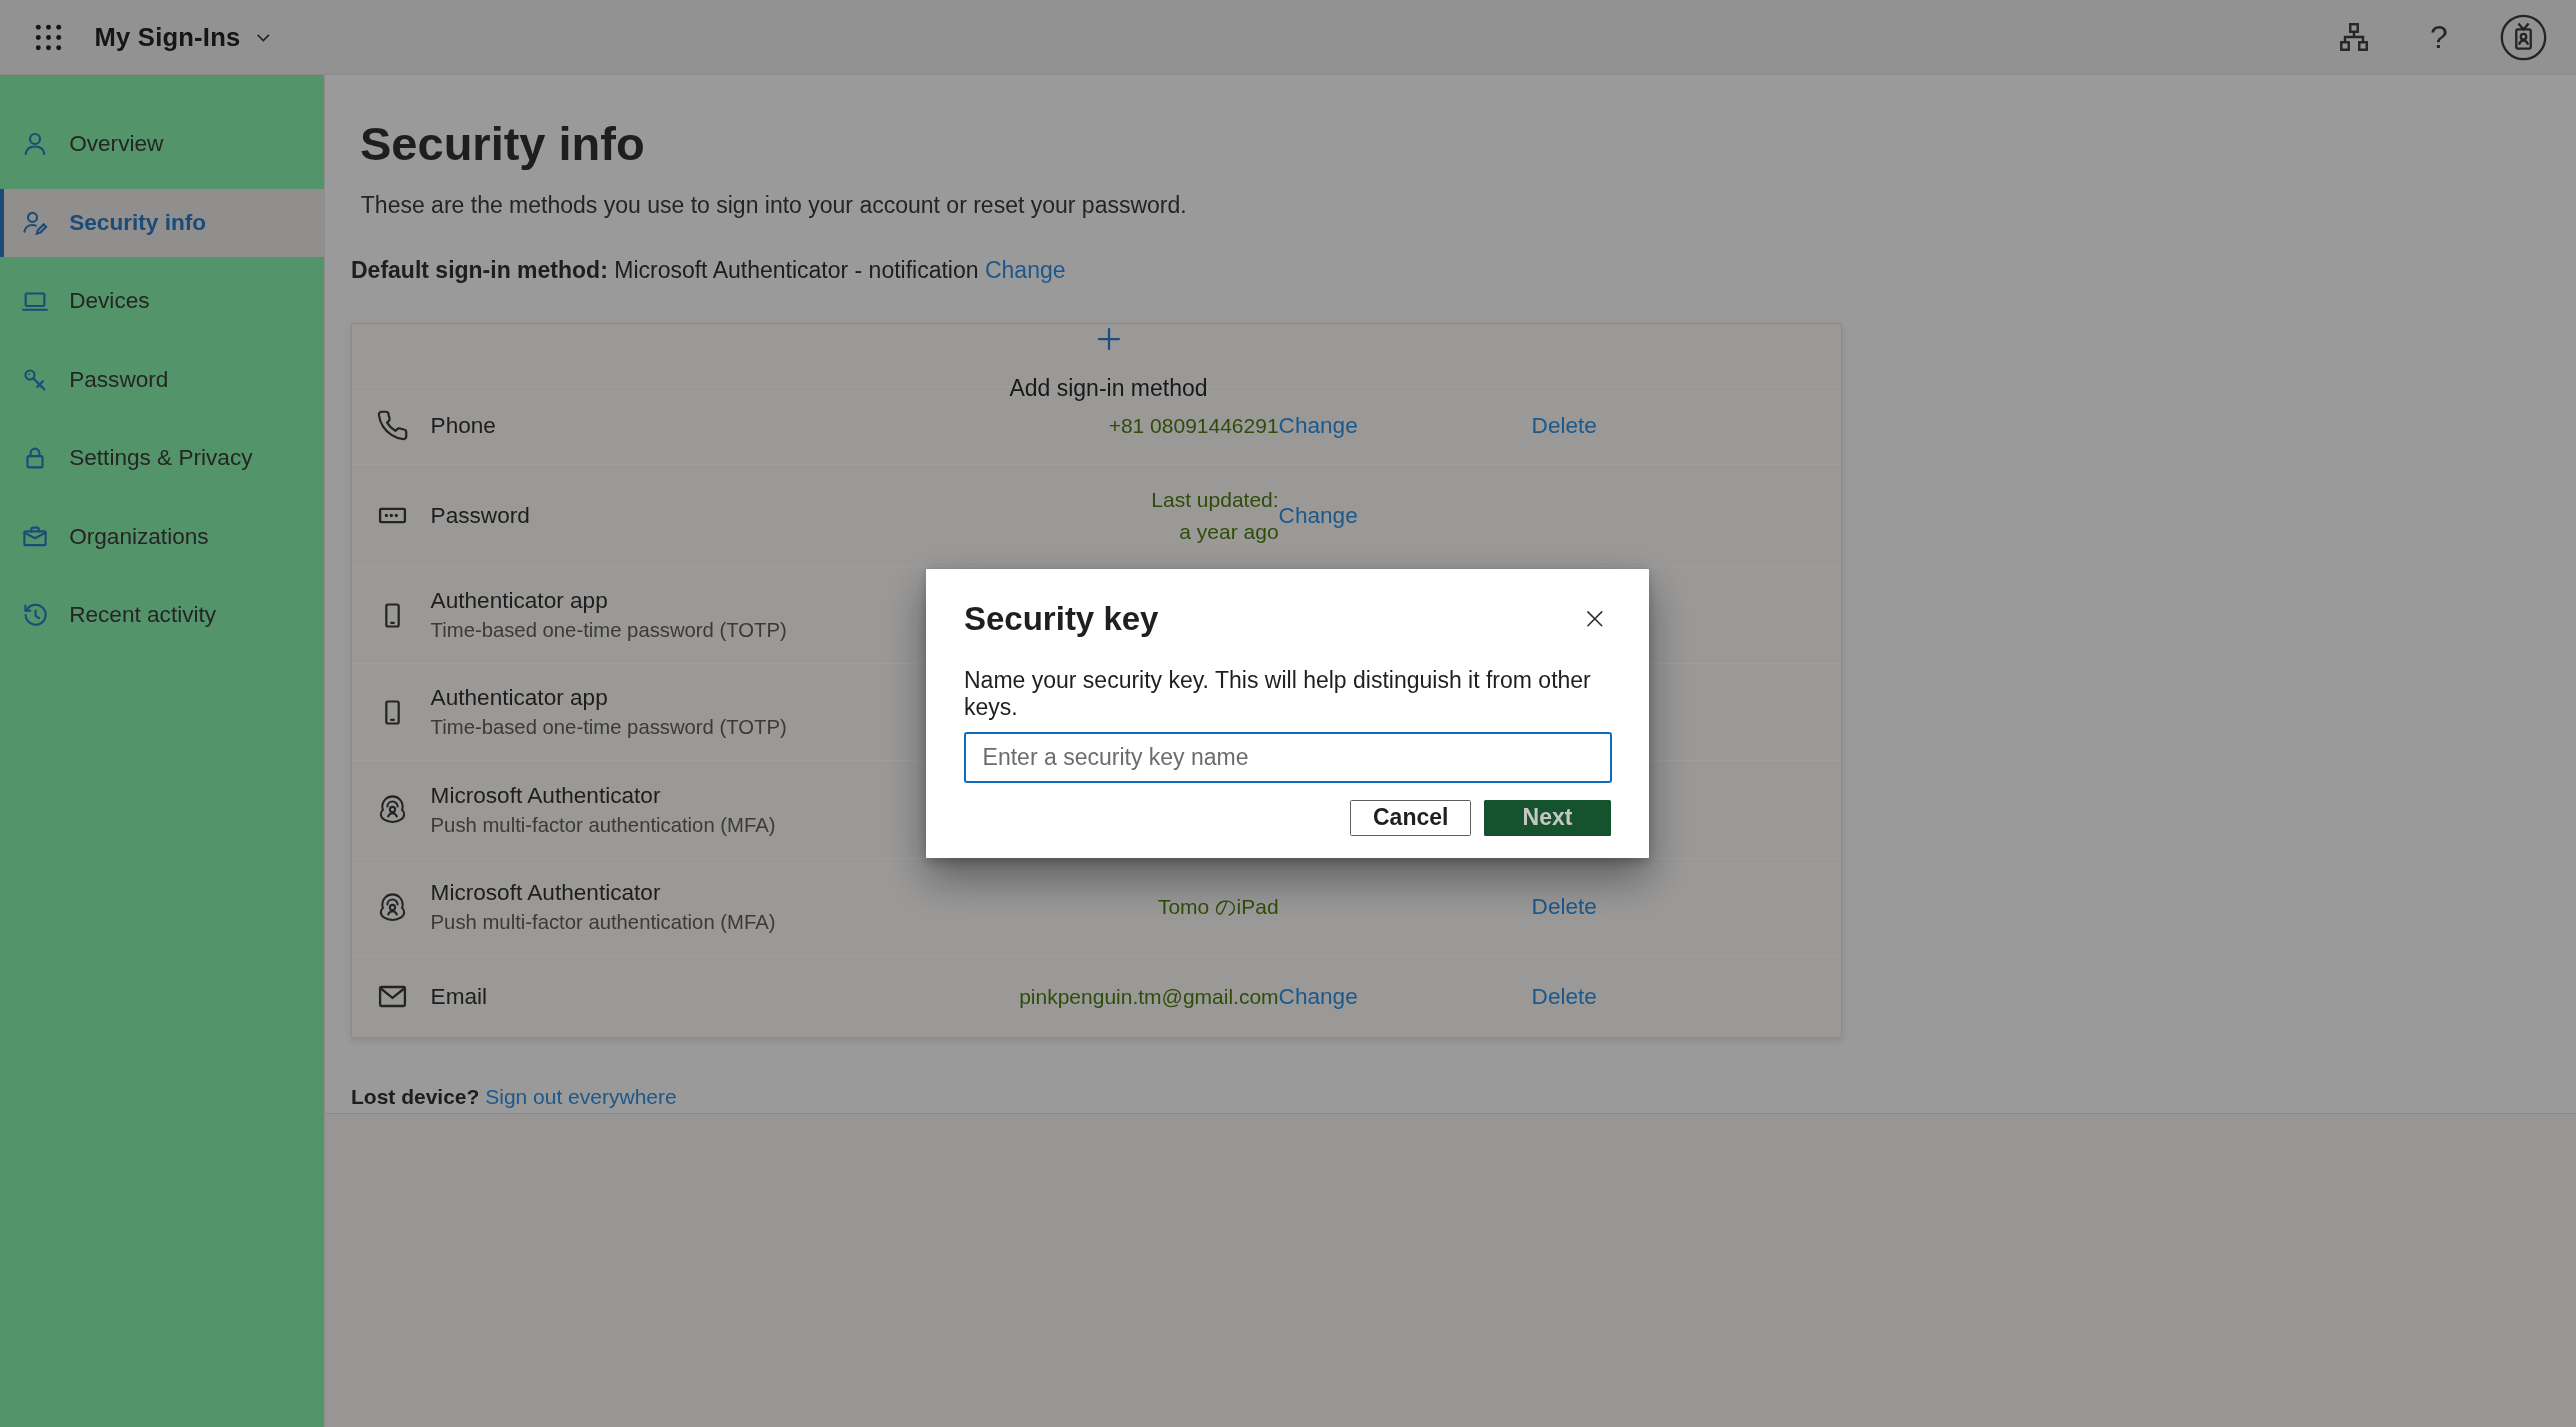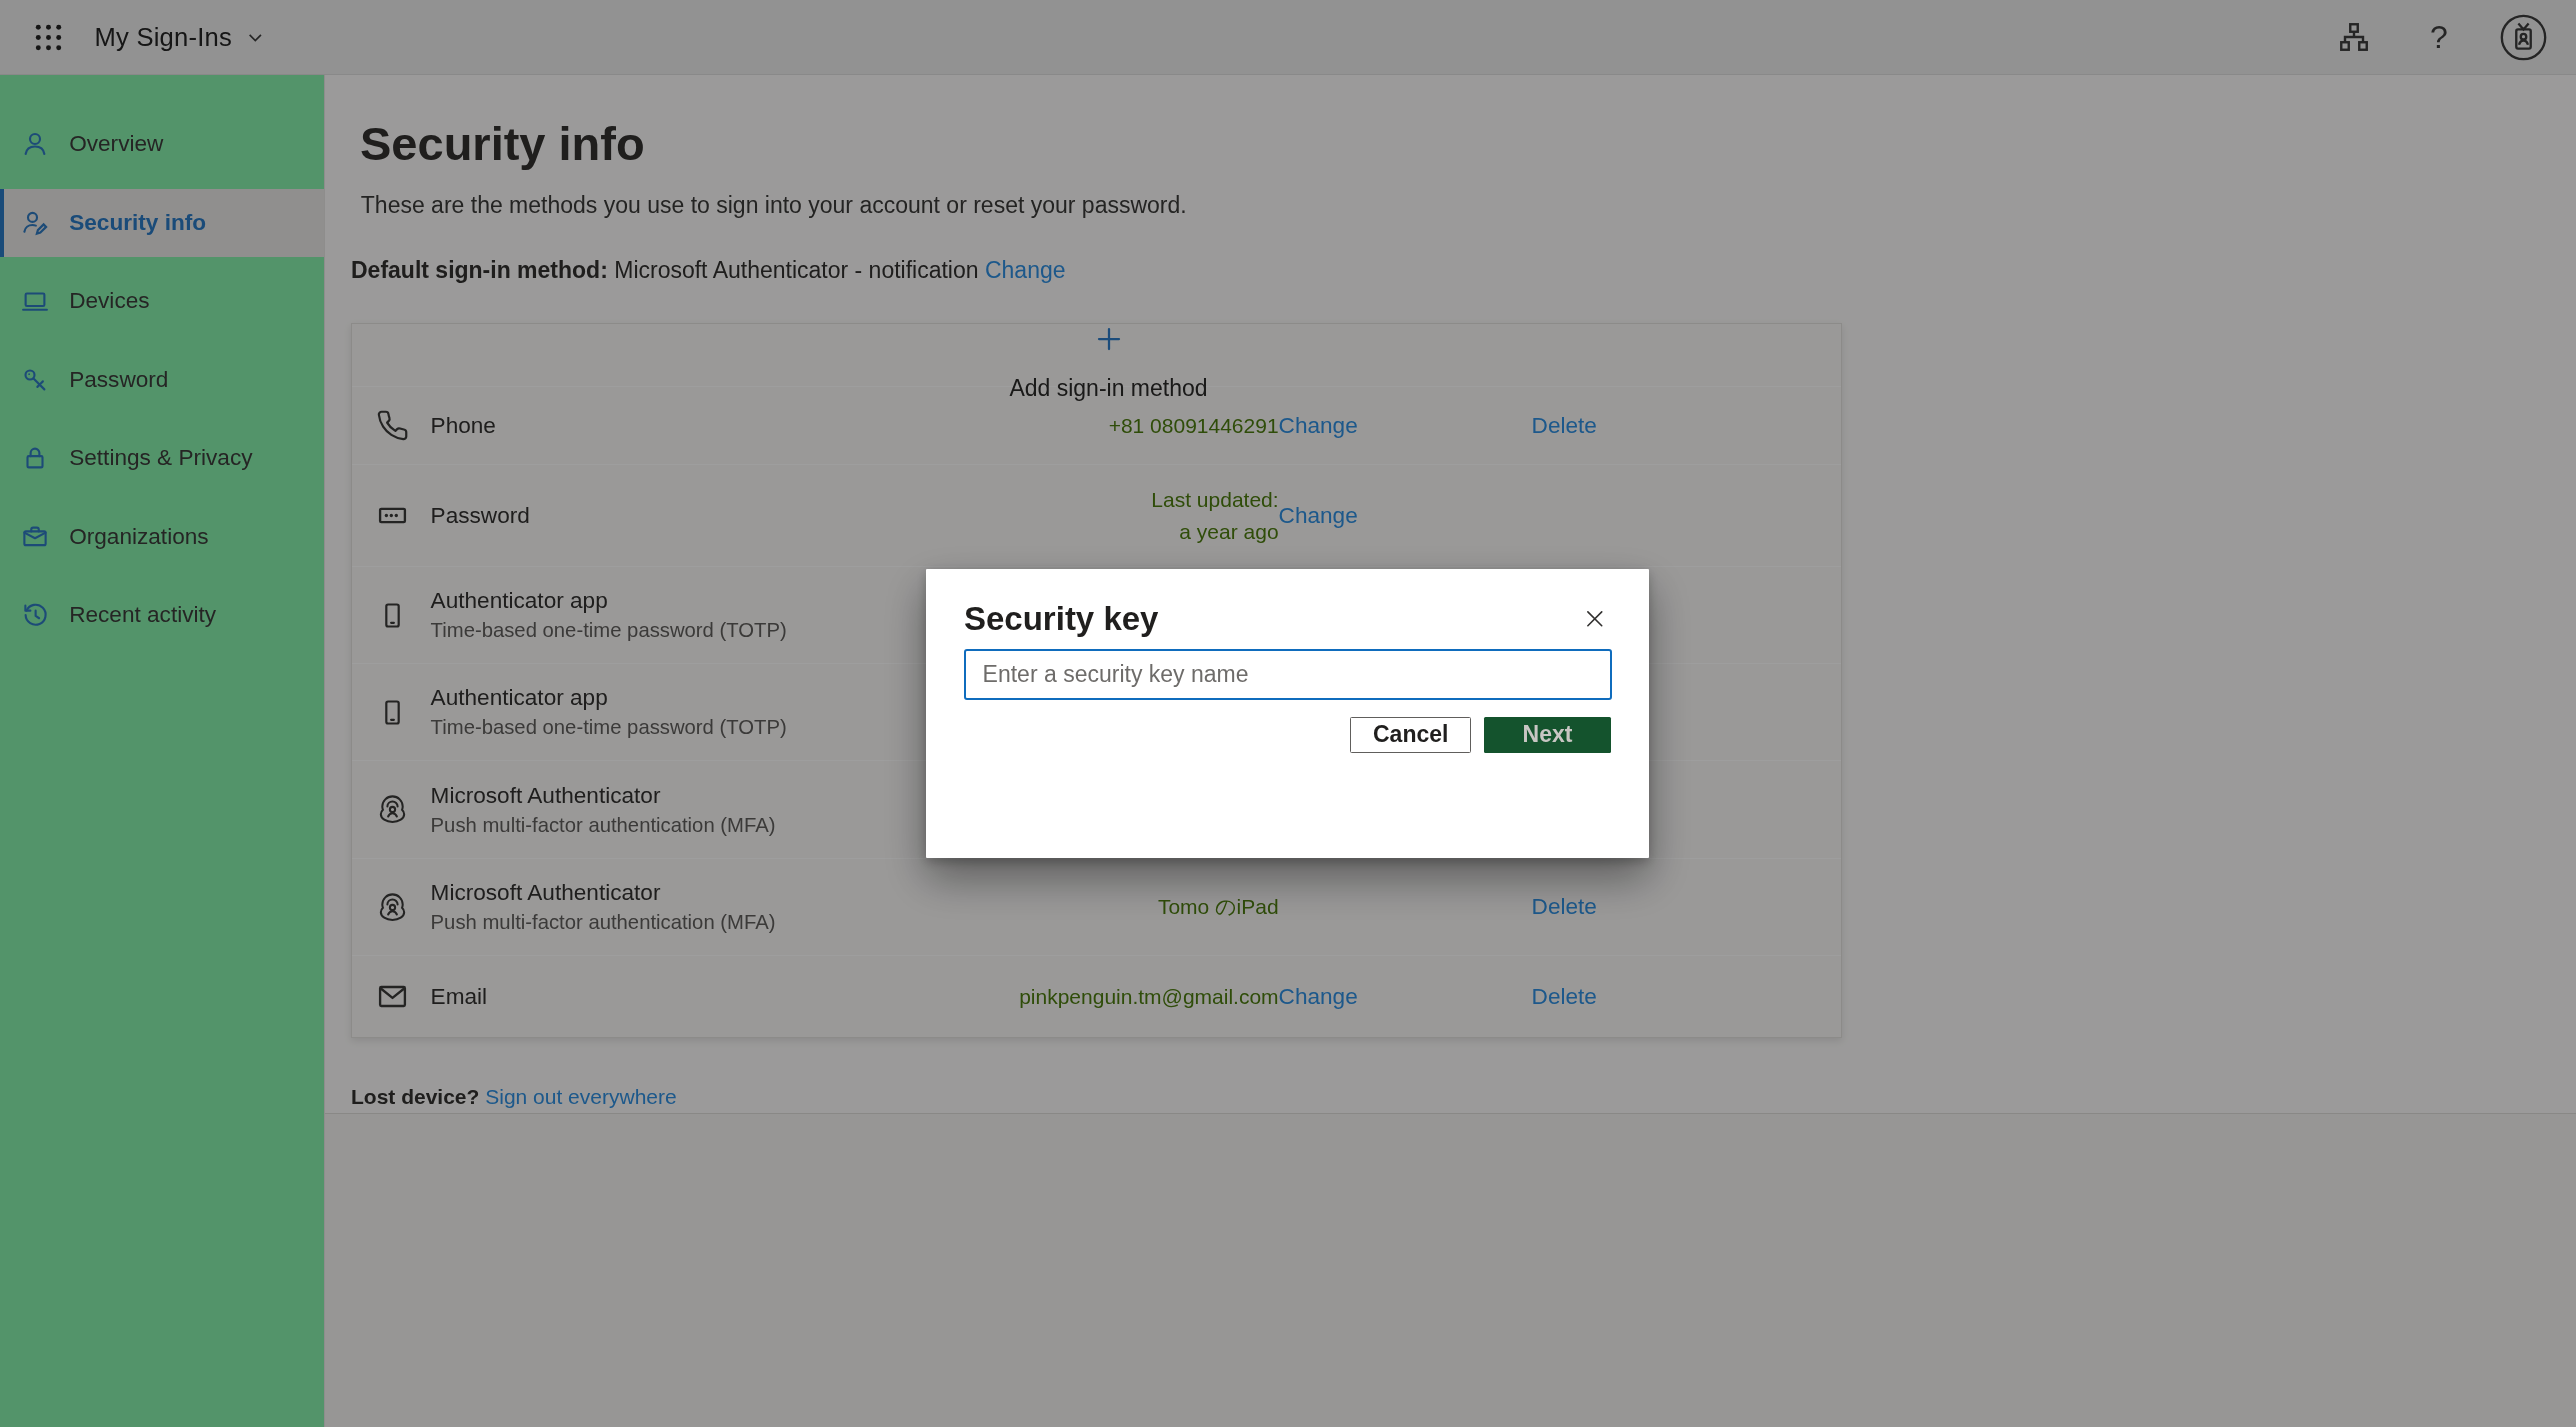--- a/index.html
+++ b/index.html
@@ -7,21 +7,21 @@
     font-family:"Liberation Sans","DejaVu Sans",sans-serif; background:#faf9f8; }
 
   
   .topbar { position:absolute; left:0; top:0; width:2576px; height:75px;
     background:#ececec; display:flex; align-items:center; z-index:1;
     border-bottom:0.8px solid rgba(0,0,0,0.06); }
   .topbar-left { display:flex; align-items:center; gap:22.6px; padding-left:24px; }
   .waffle-btn { width:48px; height:48px; display:flex; align-items:center; justify-content:center;
     background:transparent; border:none; cursor:pointer; }
   .app-title-btn { display:flex; align-items:center; gap:12px; background:transparent; border:none; cursor:pointer; }
-  .app-title { font-size:25.6px; font-weight:400; color:#242424; letter-spacing:0.2px; }
+  .app-title { font-size:25.6px; font-weight:700; color:#242424; letter-spacing:0.2px; }
   .topbar-right { margin-left:auto; display:flex; align-items:center; gap:32px; padding-right:25.6px; }
   .tb-icon-btn { width:53px; height:53px; display:flex; align-items:center; justify-content:center;
     background:transparent; border:none; cursor:pointer; color:#3c3c3c; }
   .help-glyph { font-size:32px; color:#3c3c3c; font-weight:400; }
 
   
   .shell { position:absolute; left:0; top:75px; width:2576px; height:1352px; display:flex; }
   .sidebar { width:325px; height:1352px; background:#86efac; border-right:1.5px solid #e6e4e2;
     padding-top:35px; flex:none; }
   .nav-item { height:68px; margin-bottom:10.5px; display:flex; align-items:center;
@@ -363,19 +363,20 @@
   <div class="modal-head">
     <h2 class="modal-title">Security key</h2>
     <button class="modal-close">
       <span>
         <svg width="25.6" height="25.6" viewBox="0 0 24 24" fill="none" stroke="currentColor" stroke-width="1.5" stroke-linecap="round">
           <path d="M5.5 5.5l13 13M18.5 5.5l-13 13"></path>
         </svg>
       </span>
     </button>
   </div>
+  <p class="modal-msg">Name your security key. This will help distinguish it from other keys.</p>
   <input class="key-input" type="text" placeholder="Enter a security key name" style="">
   <div class="modal-actions">
     <button class="btn btn-cancel">Cancel</button>
     <button class="btn btn-next" disabled="">Next</button>
   </div>
 </div>
 
 
 </body></html>

